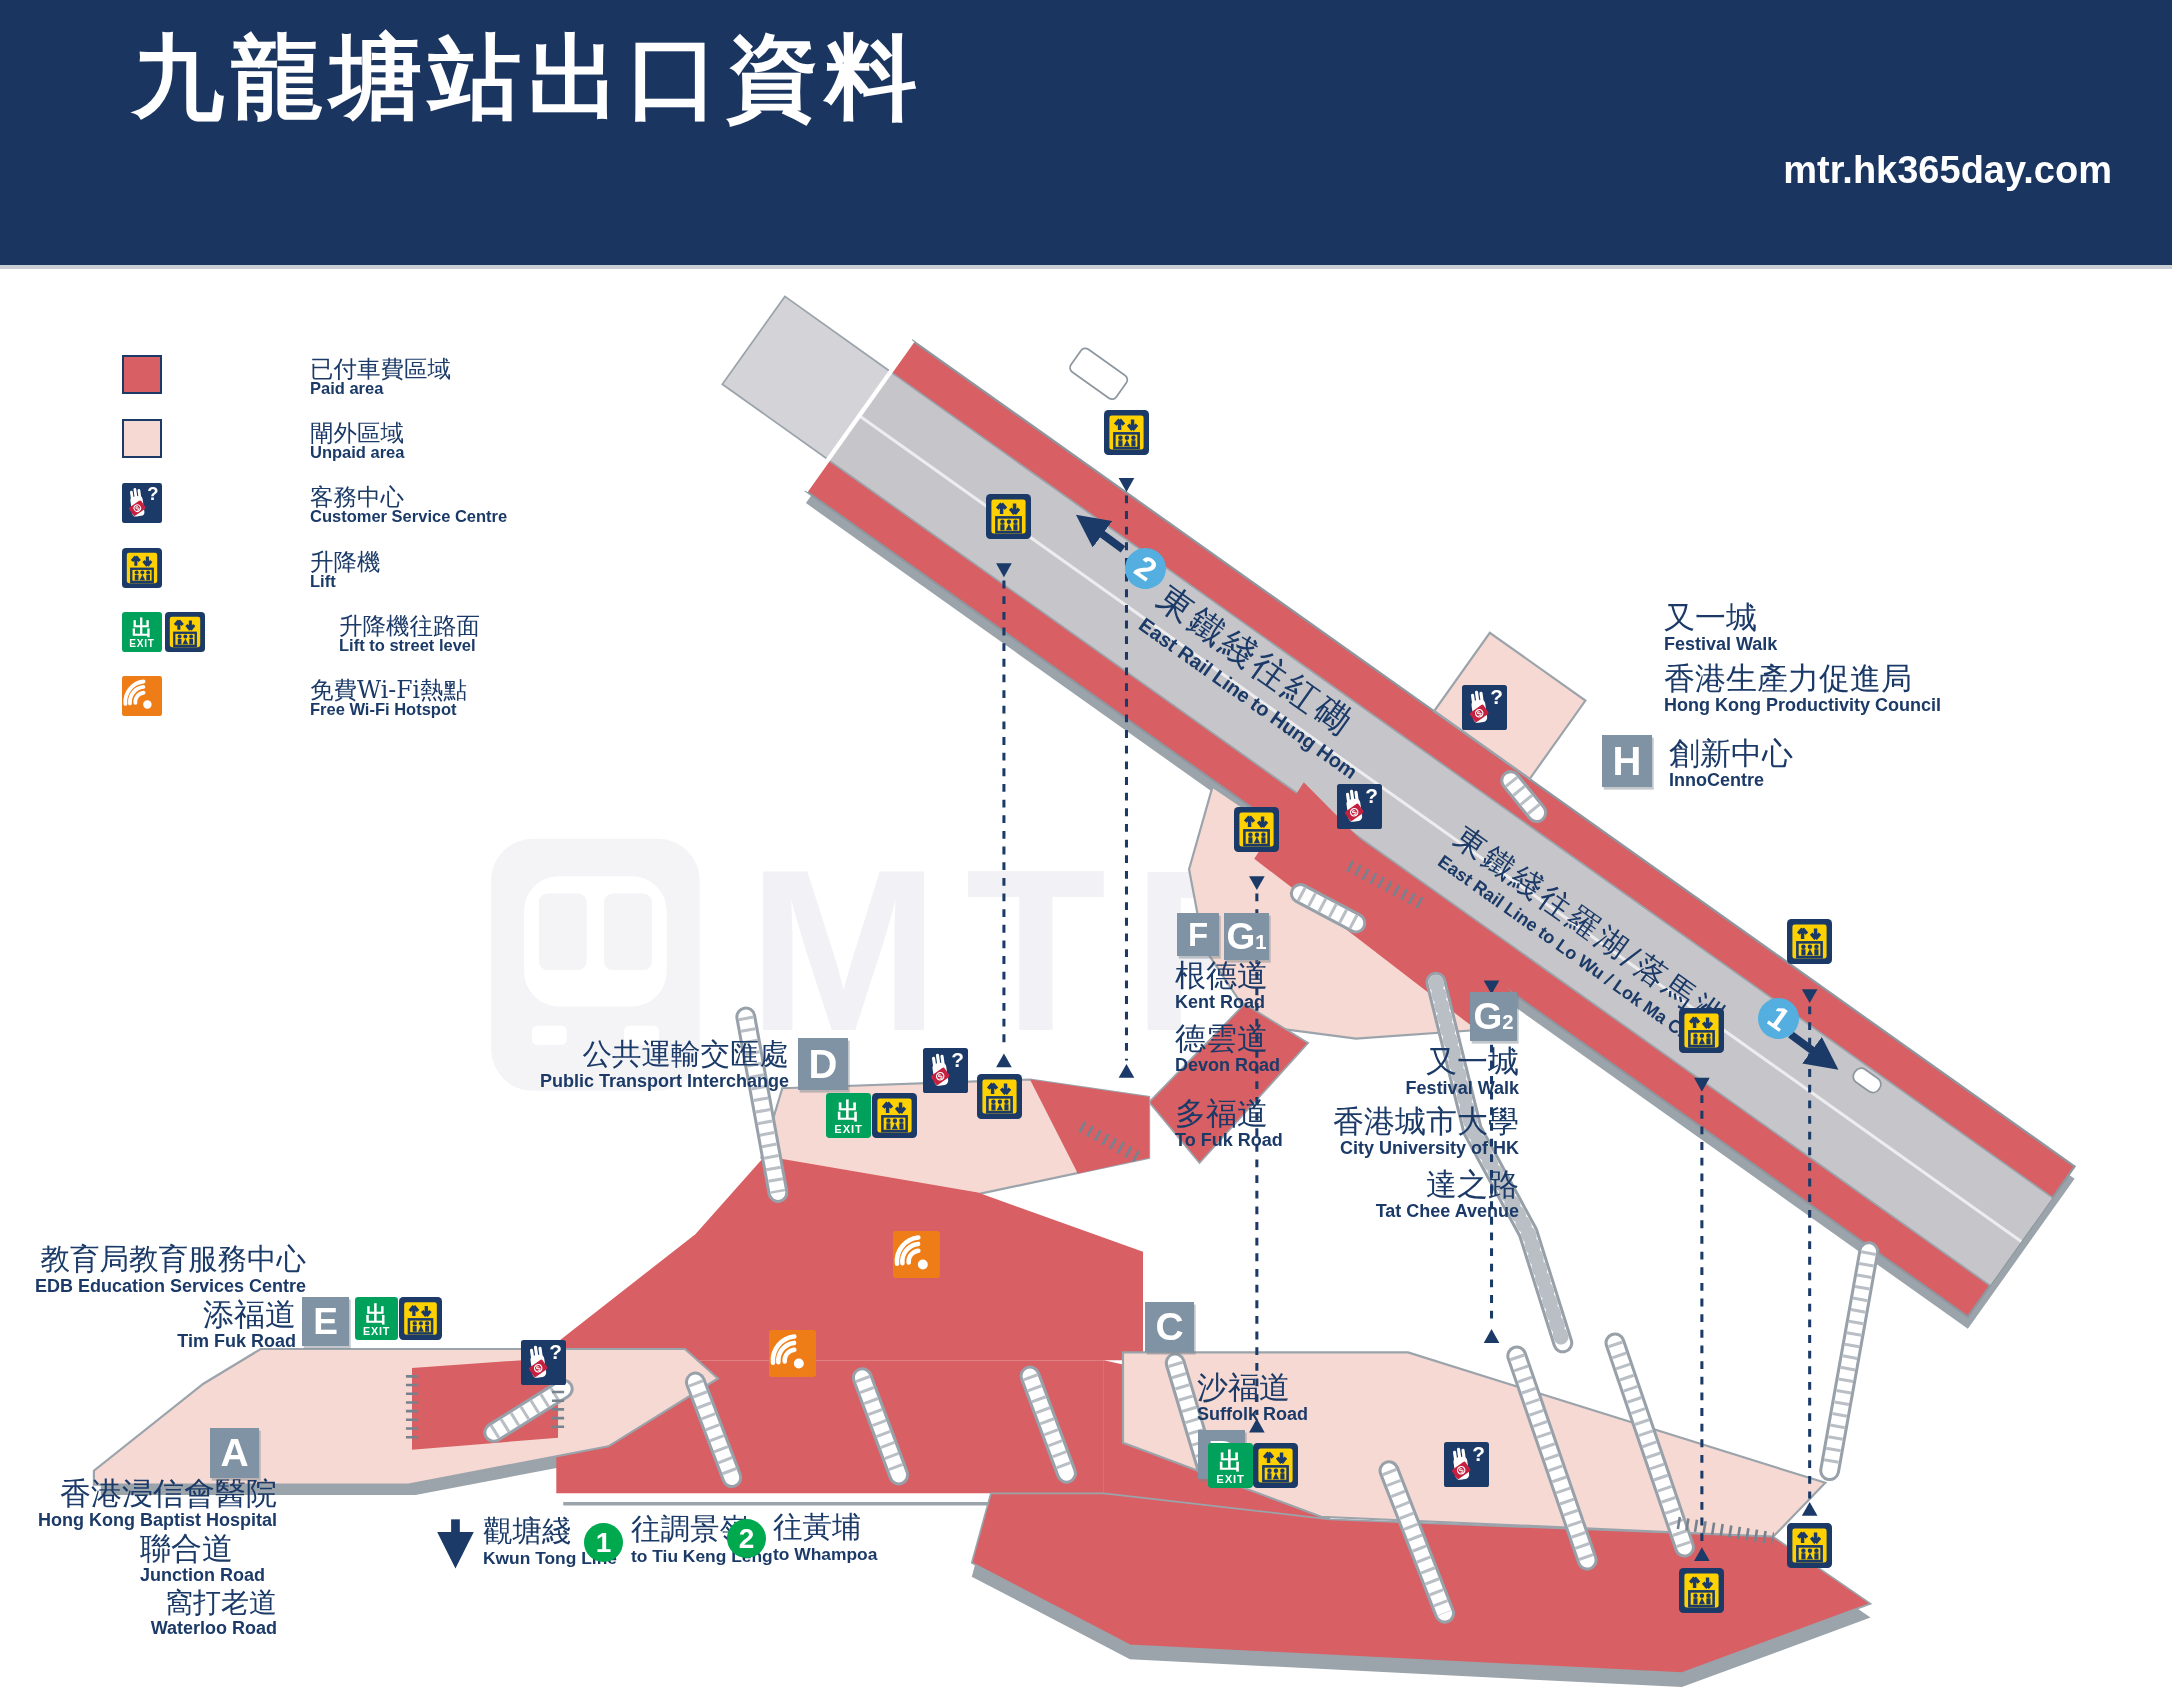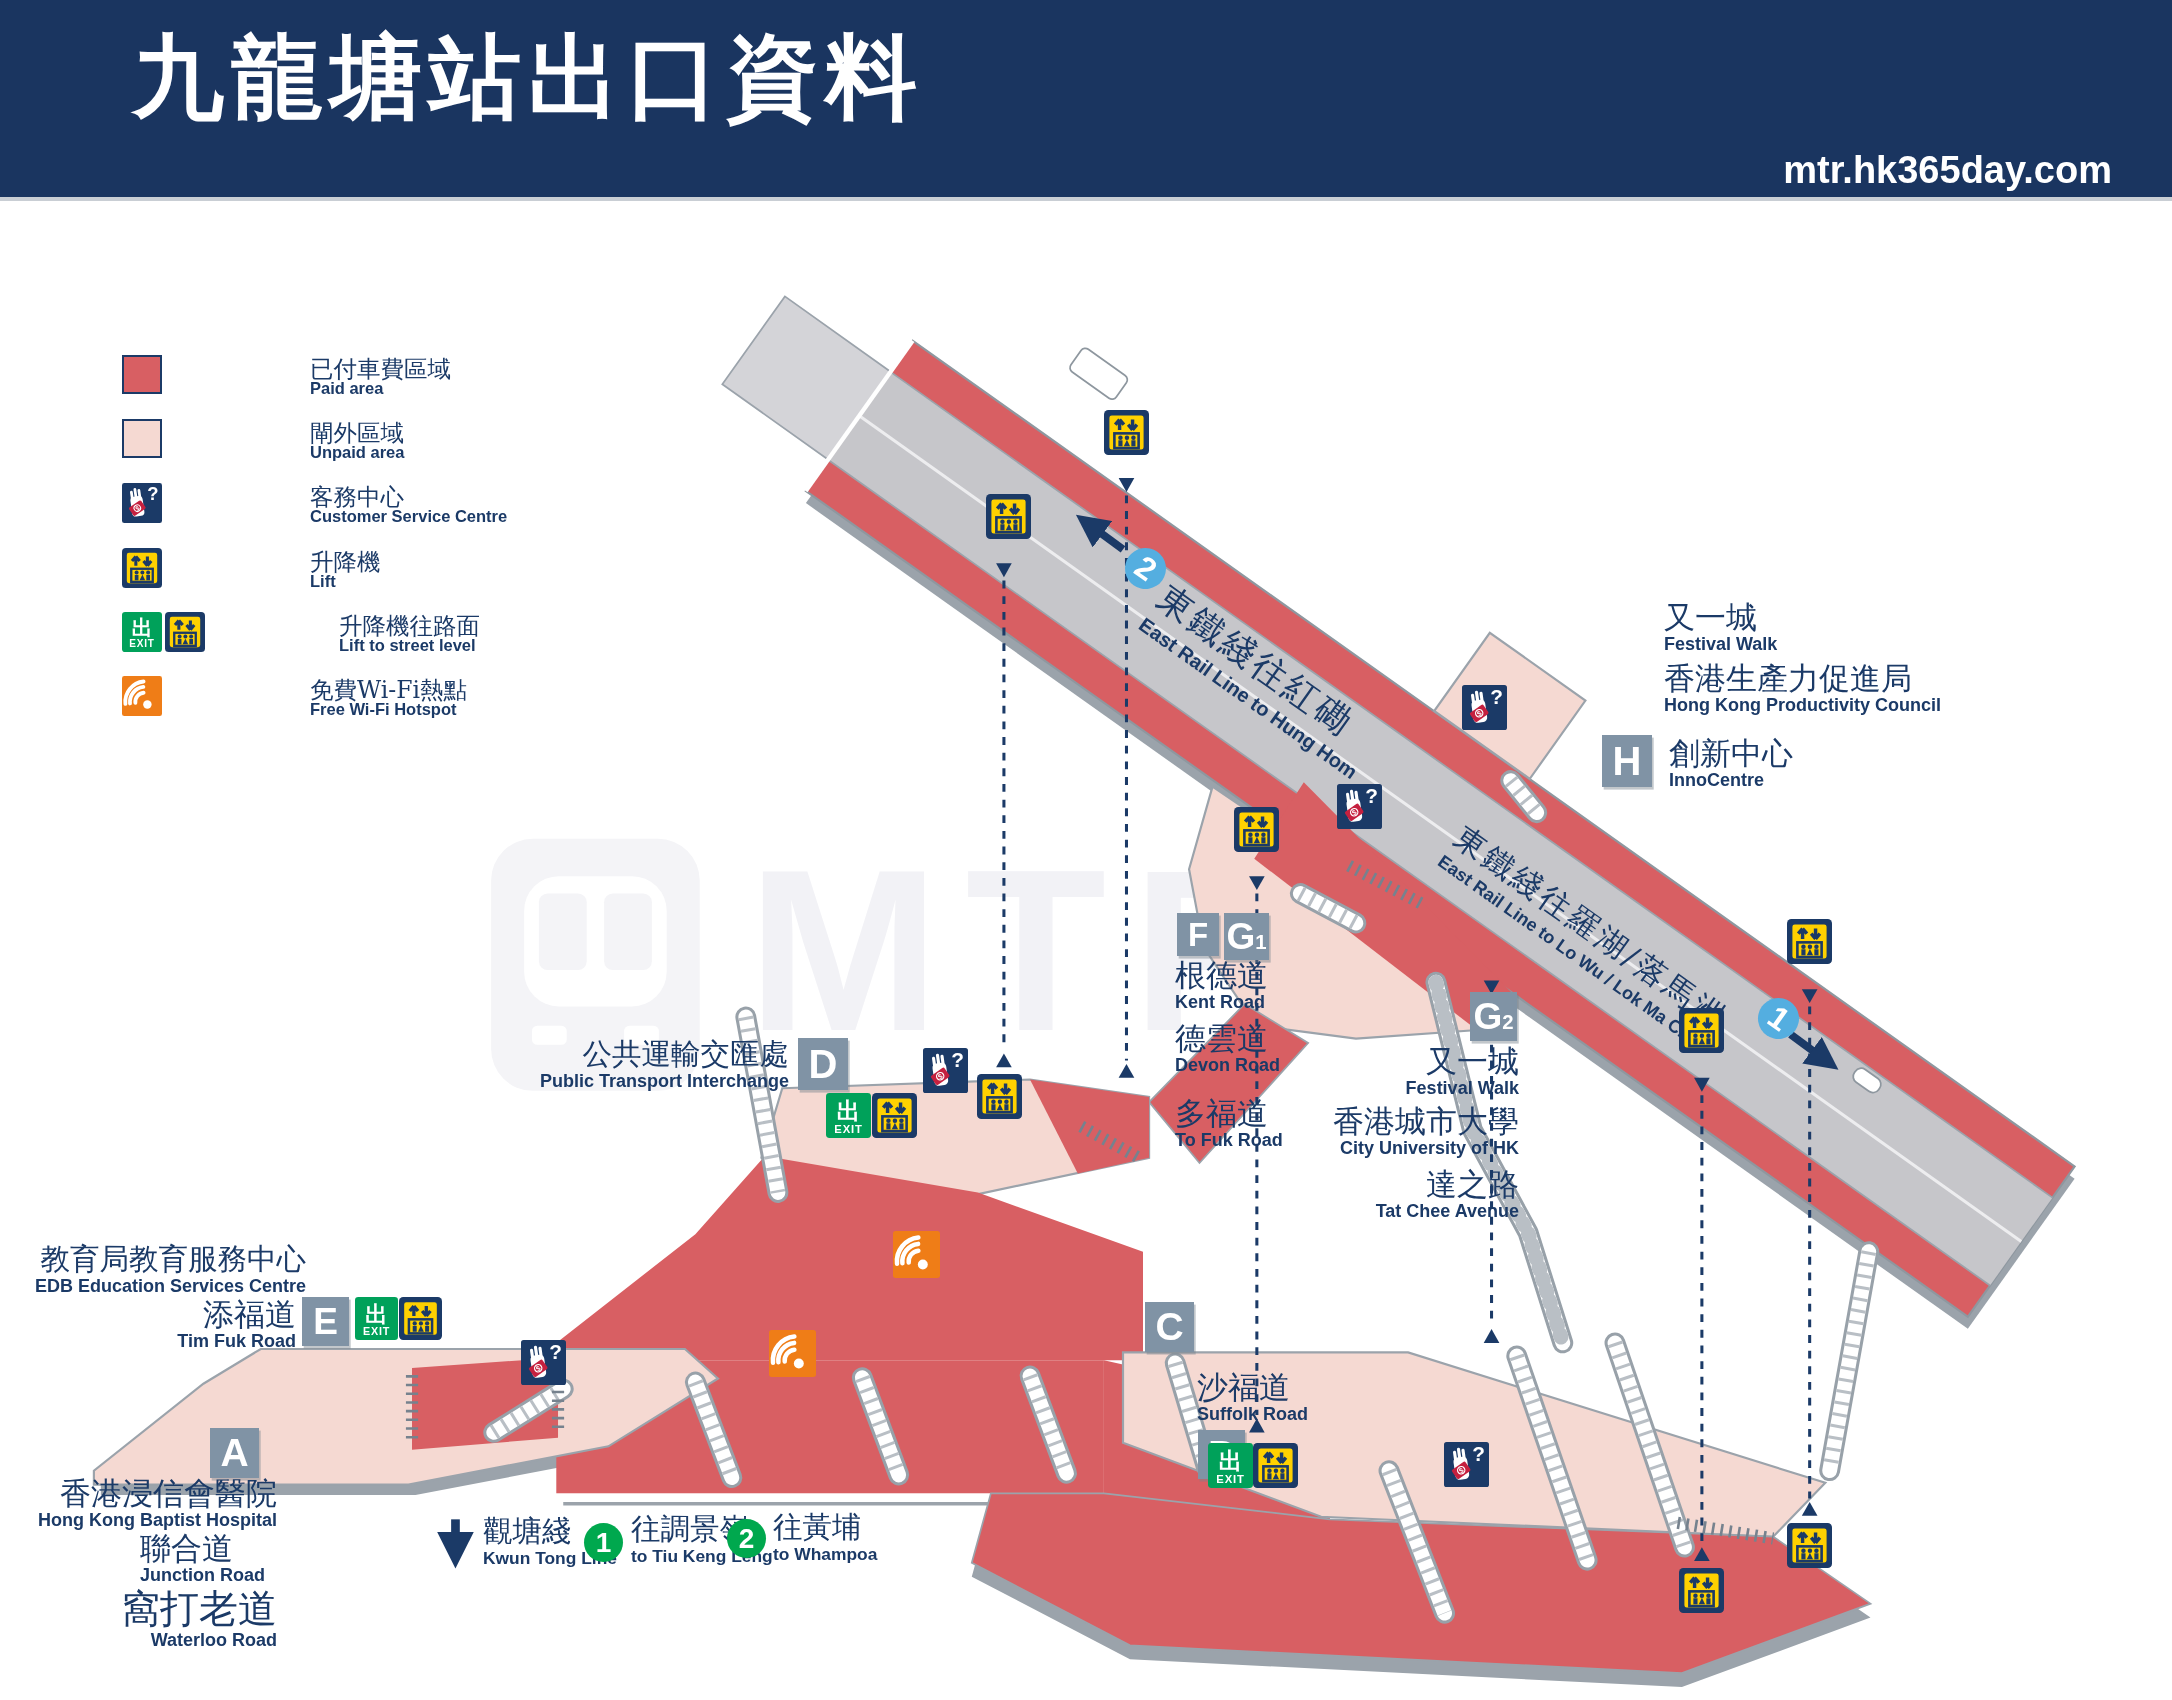--- a/index.html
+++ b/index.html
@@ -5,21 +5,21 @@
   :root{
     --navy:#1b3a67; --header:#1a3560; --paid:#d85f63; --unpaid:#f5d9d2;
     --track:#c6c6ca; --shadow:#9ba3ab; --outline:#8e979f; --slate:#8093a5;
     --yellow:#ffd100; --green:#00a15a; --orange:#ef7d17; --blue:#54aee0; --ktgreen:#00a84e;
   }
   html,body{margin:0;padding:0;}
   body{width:2173px;height:1701px;position:relative;background:#ffffff;overflow:hidden;
        font-family:"Liberation Sans",sans-serif;}
   .zh{font-family:"DejaVu Serif","Liberation Serif",serif;color:var(--navy);}
   .en{font-family:"Liberation Sans",sans-serif;font-weight:700;color:var(--navy);}
-  #hdr{position:absolute;left:0;top:0;width:2173px;height:201px;background:var(--header);
+  #hdr{position:absolute;left:0;top:0;width:2173px;height:269px;background:var(--header);
        border-bottom:4.3px solid #c9ced4;box-sizing:border-box;}
   #hdr .t-zh{position:absolute;left:132px;top:15.6px;font-size:92px;font-weight:700;color:#fff;
        letter-spacing:7px;font-family:"DejaVu Serif","Liberation Serif",serif;}
   #hdr .t-en{position:absolute;left:135px;top:132px;font-size:41px;font-weight:700;color:#fff;}
   #hdr .site{position:absolute;right:61px;top:149px;font-size:38px;font-weight:700;color:#fff;}
   #legend .row{position:absolute;left:122px;}
   #legend .sw{position:absolute;width:40px;height:39px;border:2.6px solid var(--navy);box-sizing:border-box;}
   #legend .lzh{position:absolute;font-size:23.5px;white-space:nowrap;}
   #legend .len{position:absolute;font-size:16.5px;white-space:nowrap;}
   .badge{position:absolute;background:var(--slate);color:#fff;display:flex;align-items:center;
@@ -278,21 +278,21 @@
     </div>
     <div class="slabel" style="right: 1896px; text-align: right; top: 1477px;">
       <span class="zh" style="font-size:31px">香港浸信會醫院</span>
       <span class="en">Hong Kong Baptist Hospital</span>
     </div>
     <div class="slabel" style="right: 1908px; text-align: left; top: 1532px;">
       <span class="zh" style="font-size:31px">聯合道</span>
       <span class="en">Junction Road</span>
     </div>
     <div class="slabel" style="right: 1896px; text-align: right; top: 1588px;">
-      <span class="zh" style="font-size:39px">窩打老道</span>
+      <span class="zh" style="font-size:28px">窩打老道</span>
       <span class="en">Waterloo Road</span>
     </div>
     <div class="slabel" style="right: 1384px; text-align: right; top: 1039px;">
       <span class="zh" style="font-size:29.5px">公共運輸交匯處</span>
       <span class="en">Public Transport Interchange</span>
     </div>
     <div class="slabel" style="left: 1175px; top: 959px;">
       <span class="zh" style="font-size:31px">根德道</span>
       <span class="en">Kent Road</span>
     </div>

